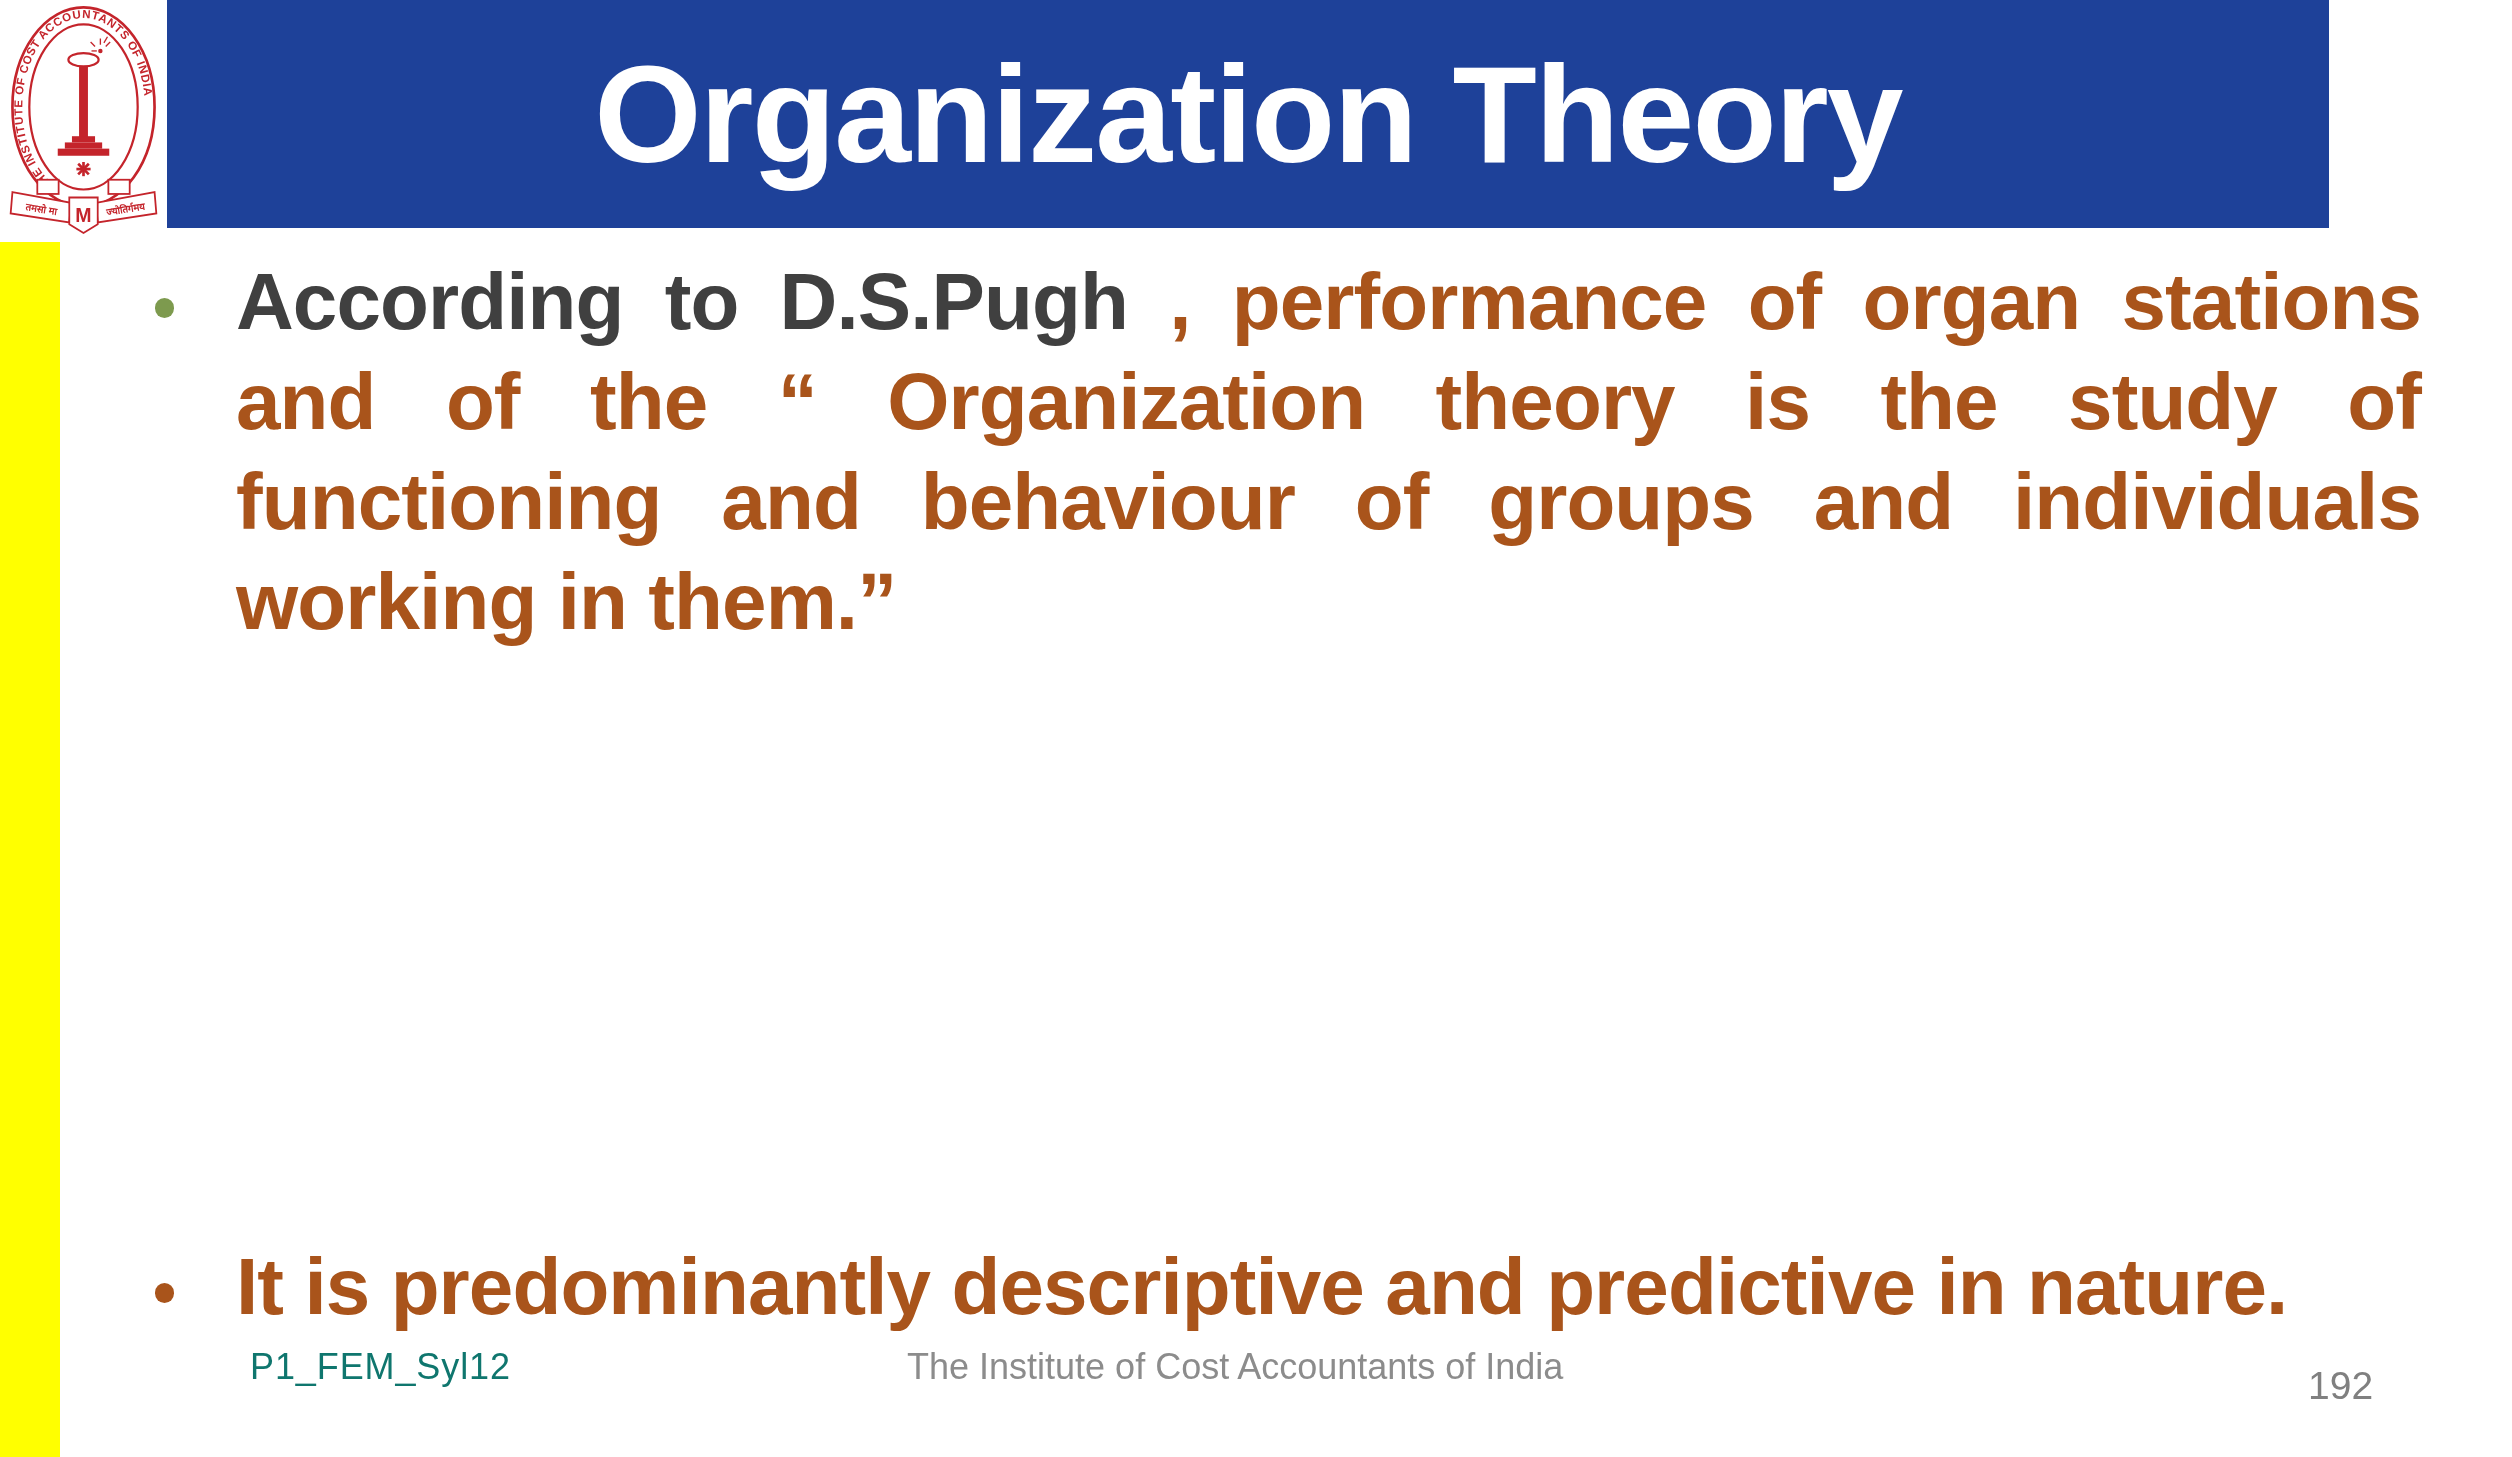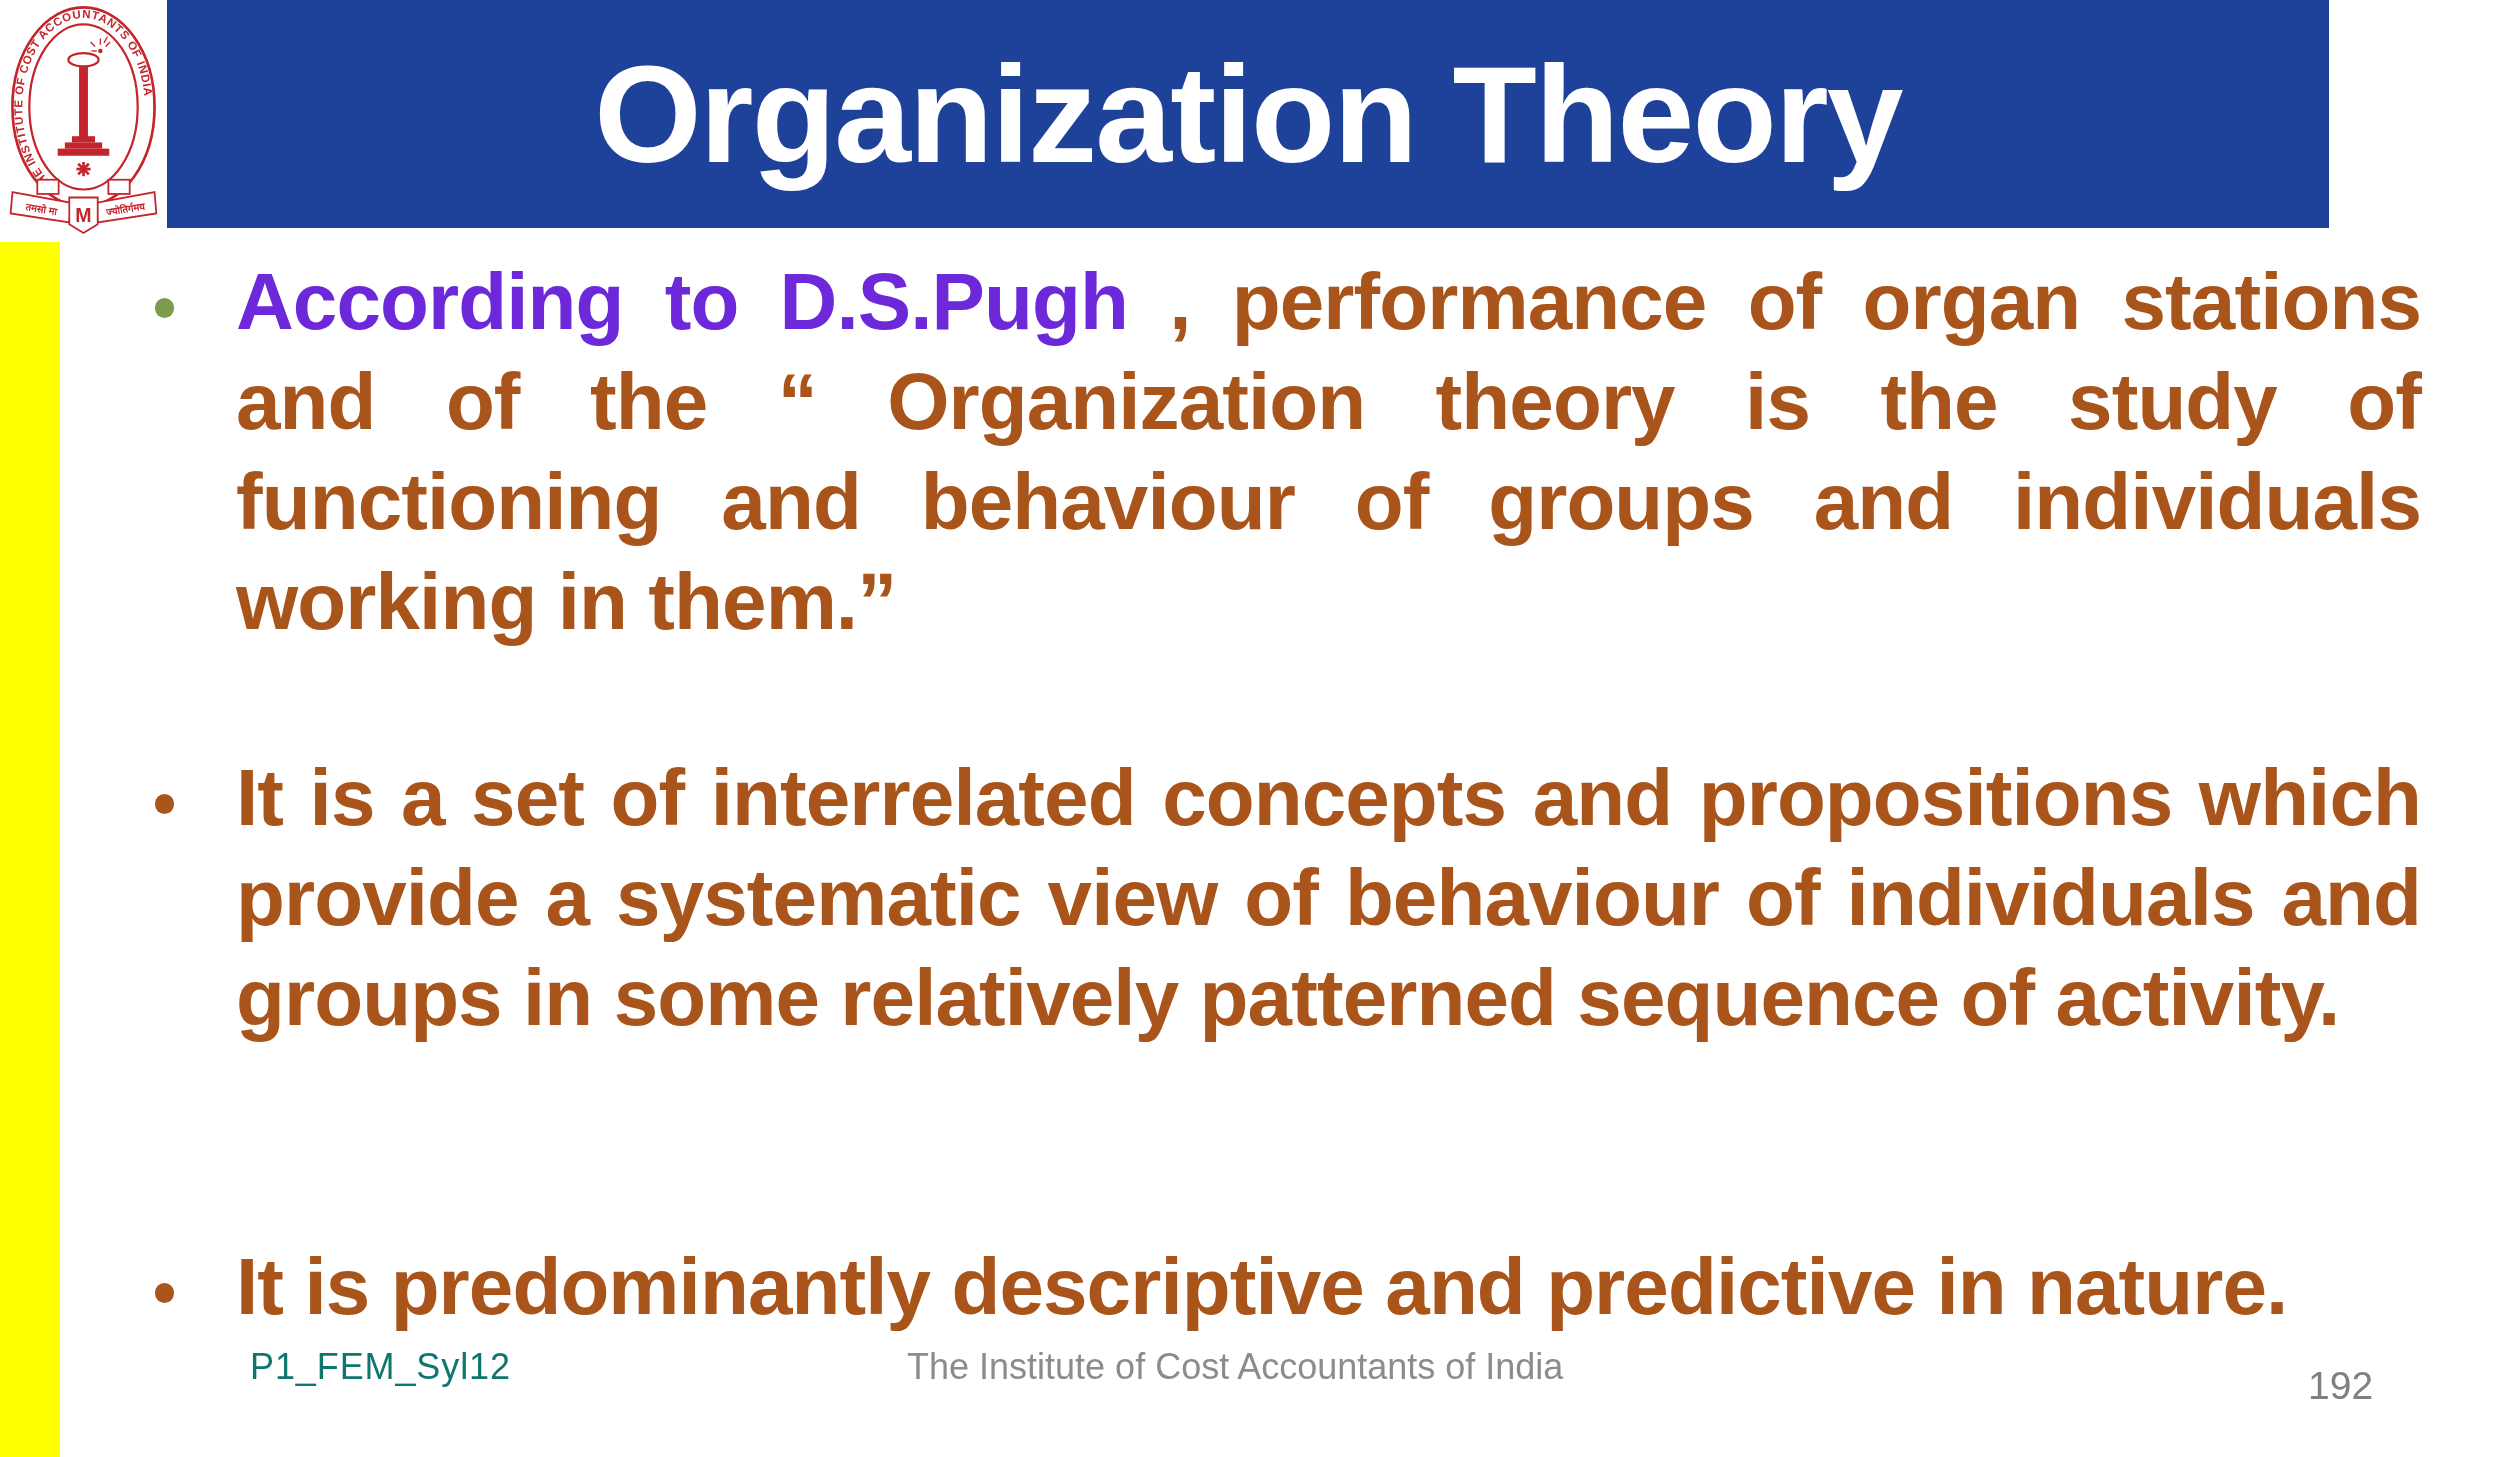--- a/index.html
+++ b/index.html
@@ -48,21 +48,21 @@
     padding-left:83px;
     font-size:80px;
     line-height:100px;
     font-weight:bold;
     color:#A9541B;
     text-align:justify;
     text-align-last:left;
     letter-spacing:-0.9px;
   }
   .bullet-3 p{text-align:center;}
-  .lead{color:#6d28d9;}
+  .lead{color:#404040;}
   .dot{
     position:absolute;left:1.8px;top:46px;
     width:19.6px;height:19.6px;border-radius:50%;
     background:#A9541B;
   }
   .bullet-1 .dot{background:#7D9A4E;}
   
   .footer-left{
     position:absolute;left:250px;top:1346px;
     font-size:36px;color:#0f766e;letter-spacing:0.9px;
@@ -136,24 +136,20 @@
 
   <div class="yellow-strip"></div>
 
   <main class="content">
 
     <div class="bullet bullet-1">
       <span class="dot"></span>
       <p><span class="lead">According to D.S.Pugh</span><span> , performance of organ stations and of the “ Organization theory is the study of functioning and behaviour of groups and individuals working in them.”</span></p>
     </div>
 
-    <div class="bullet bullet-2">
-      <span class="dot"></span>
-      <p><span>It is a set of interrelated concepts and propositions which provide a systematic view of behaviour of individuals and groups in some relatively patterned sequence of activity.</span></p>
-    </div>
 
     <div class="bullet bullet-3">
       <span class="dot"></span>
       <p><span>It is predominantly descriptive  and predictive in nature.</span></p>
     </div>
 
   </main>
 
   <span class="footer-left">P1_FEM_Syl12</span>
   <span class="footer-center">The Institute of Cost Accountants of India</span>

